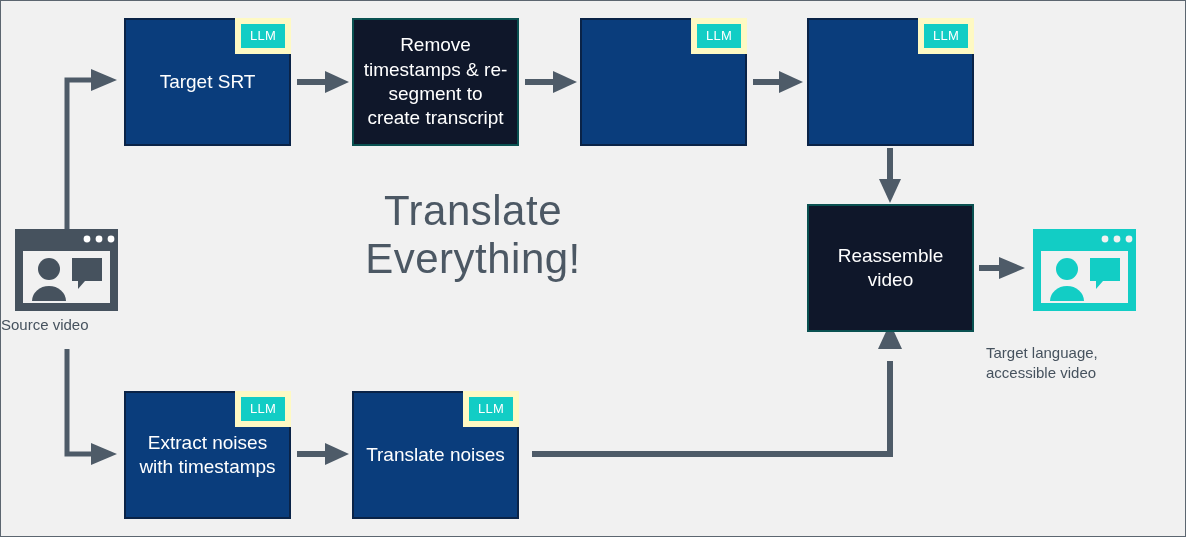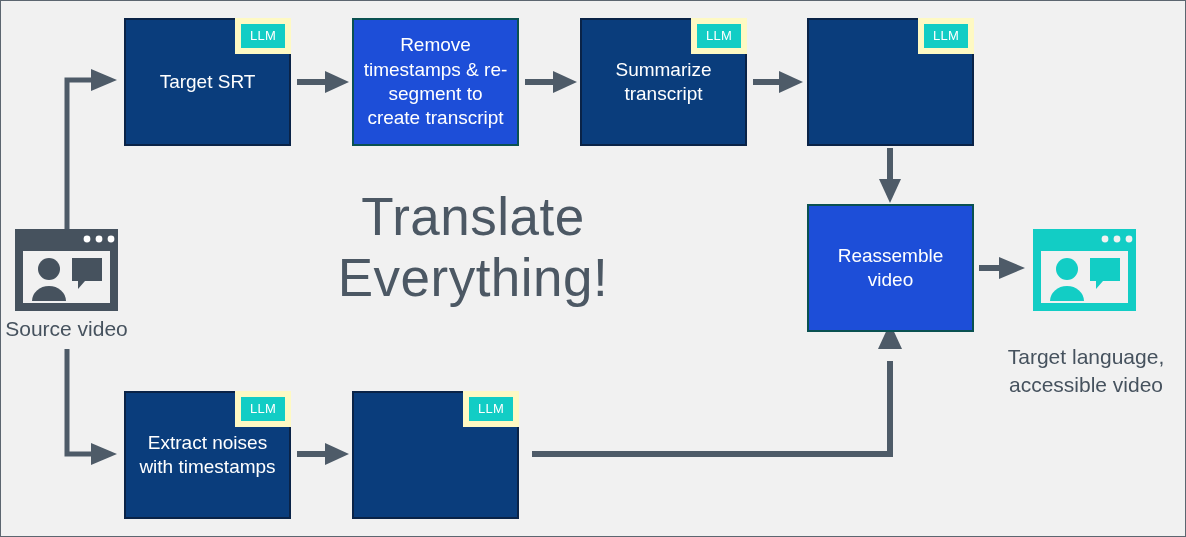--- a/index.html
+++ b/index.html
@@ -28,21 +28,21 @@
     align-items: center;
     justify-content: center;
     text-align: center;
     color: #ffffff;
     font-size: 19px;
     line-height: 1.28;
     padding: 4px 6px;
     z-index: 3;
   }
   .proc-box.blue  { background: #0a3d7c; border-color: #0a2347; }
-  .proc-box.teal  { background: #1d4ed8; border-color: #0a5151; }
+  .proc-box.teal  { background: #0f172a; border-color: #0a5151; }
   .proc-box .box-label { display: block; }
 
   
   .llm-badge {
     position: absolute;
     top: -2px;
     right: -2px;
     background: #12cdc5;
     border: 6px solid #fef9c3;
     color: #ffffff;
@@ -51,32 +51,32 @@
     padding: 5px 9px 6px 9px;
     letter-spacing: .2px;
     z-index: 4;
   }
 
   
   .video-icon { position: absolute; z-index: 3; }
   .caption {
     position: absolute;
     color: #46525e;
-    font-size: 21px;
+    font-size: 15px;
     line-height: 1.35;
-    text-align: center;
+    text-align: left;
     z-index: 3;
     white-space: pre-line;
   }
 
   
   #headline {
     position: absolute;
     color: #4c5864;
-    font-size: 53px;
+    font-size: 42px;
     line-height: 1.15;
     text-align: center;
     letter-spacing: .5px;
     z-index: 2;
     white-space: pre-line;
   }
 
   
   #connectors {
     position: absolute;
@@ -179,38 +179,38 @@
   </div>
 
   <div class="proc-box teal" style="left:351px; top:17px; width:167px; height:128px;">
     <span class="box-label">Remove
 timestamps &amp;
 re-segment to
 create transcript</span>
   </div>
 
   <div class="proc-box blue" style="left:579px; top:17px; width:167px; height:128px;">
-    <span class="box-label">Summarize
-transcript</span>
     <span class="llm-badge">LLM</span>
   </div>
 
   <div class="proc-box blue" style="left:806px; top:17px; width:167px; height:128px;">
     <span class="llm-badge">LLM</span>
   </div>
 
   <div class="proc-box teal" style="left:806px; top:203px; width:167px; height:128px;">
     <span class="box-label">Reassemble
 video</span>
   </div>
 
   <div class="proc-box blue" style="left:123px; top:390px; width:167px; height:128px;">
     <span class="box-label">Extract noises
 with
 timestamps</span>
     <span class="llm-badge">LLM</span>
   </div>
 
   <div class="proc-box blue" style="left:351px; top:390px; width:167px; height:128px;">
+    <span class="box-label">Translate
+noises</span>
     <span class="llm-badge">LLM</span>
   </div>
 
 </div>
 
 </body></html>

